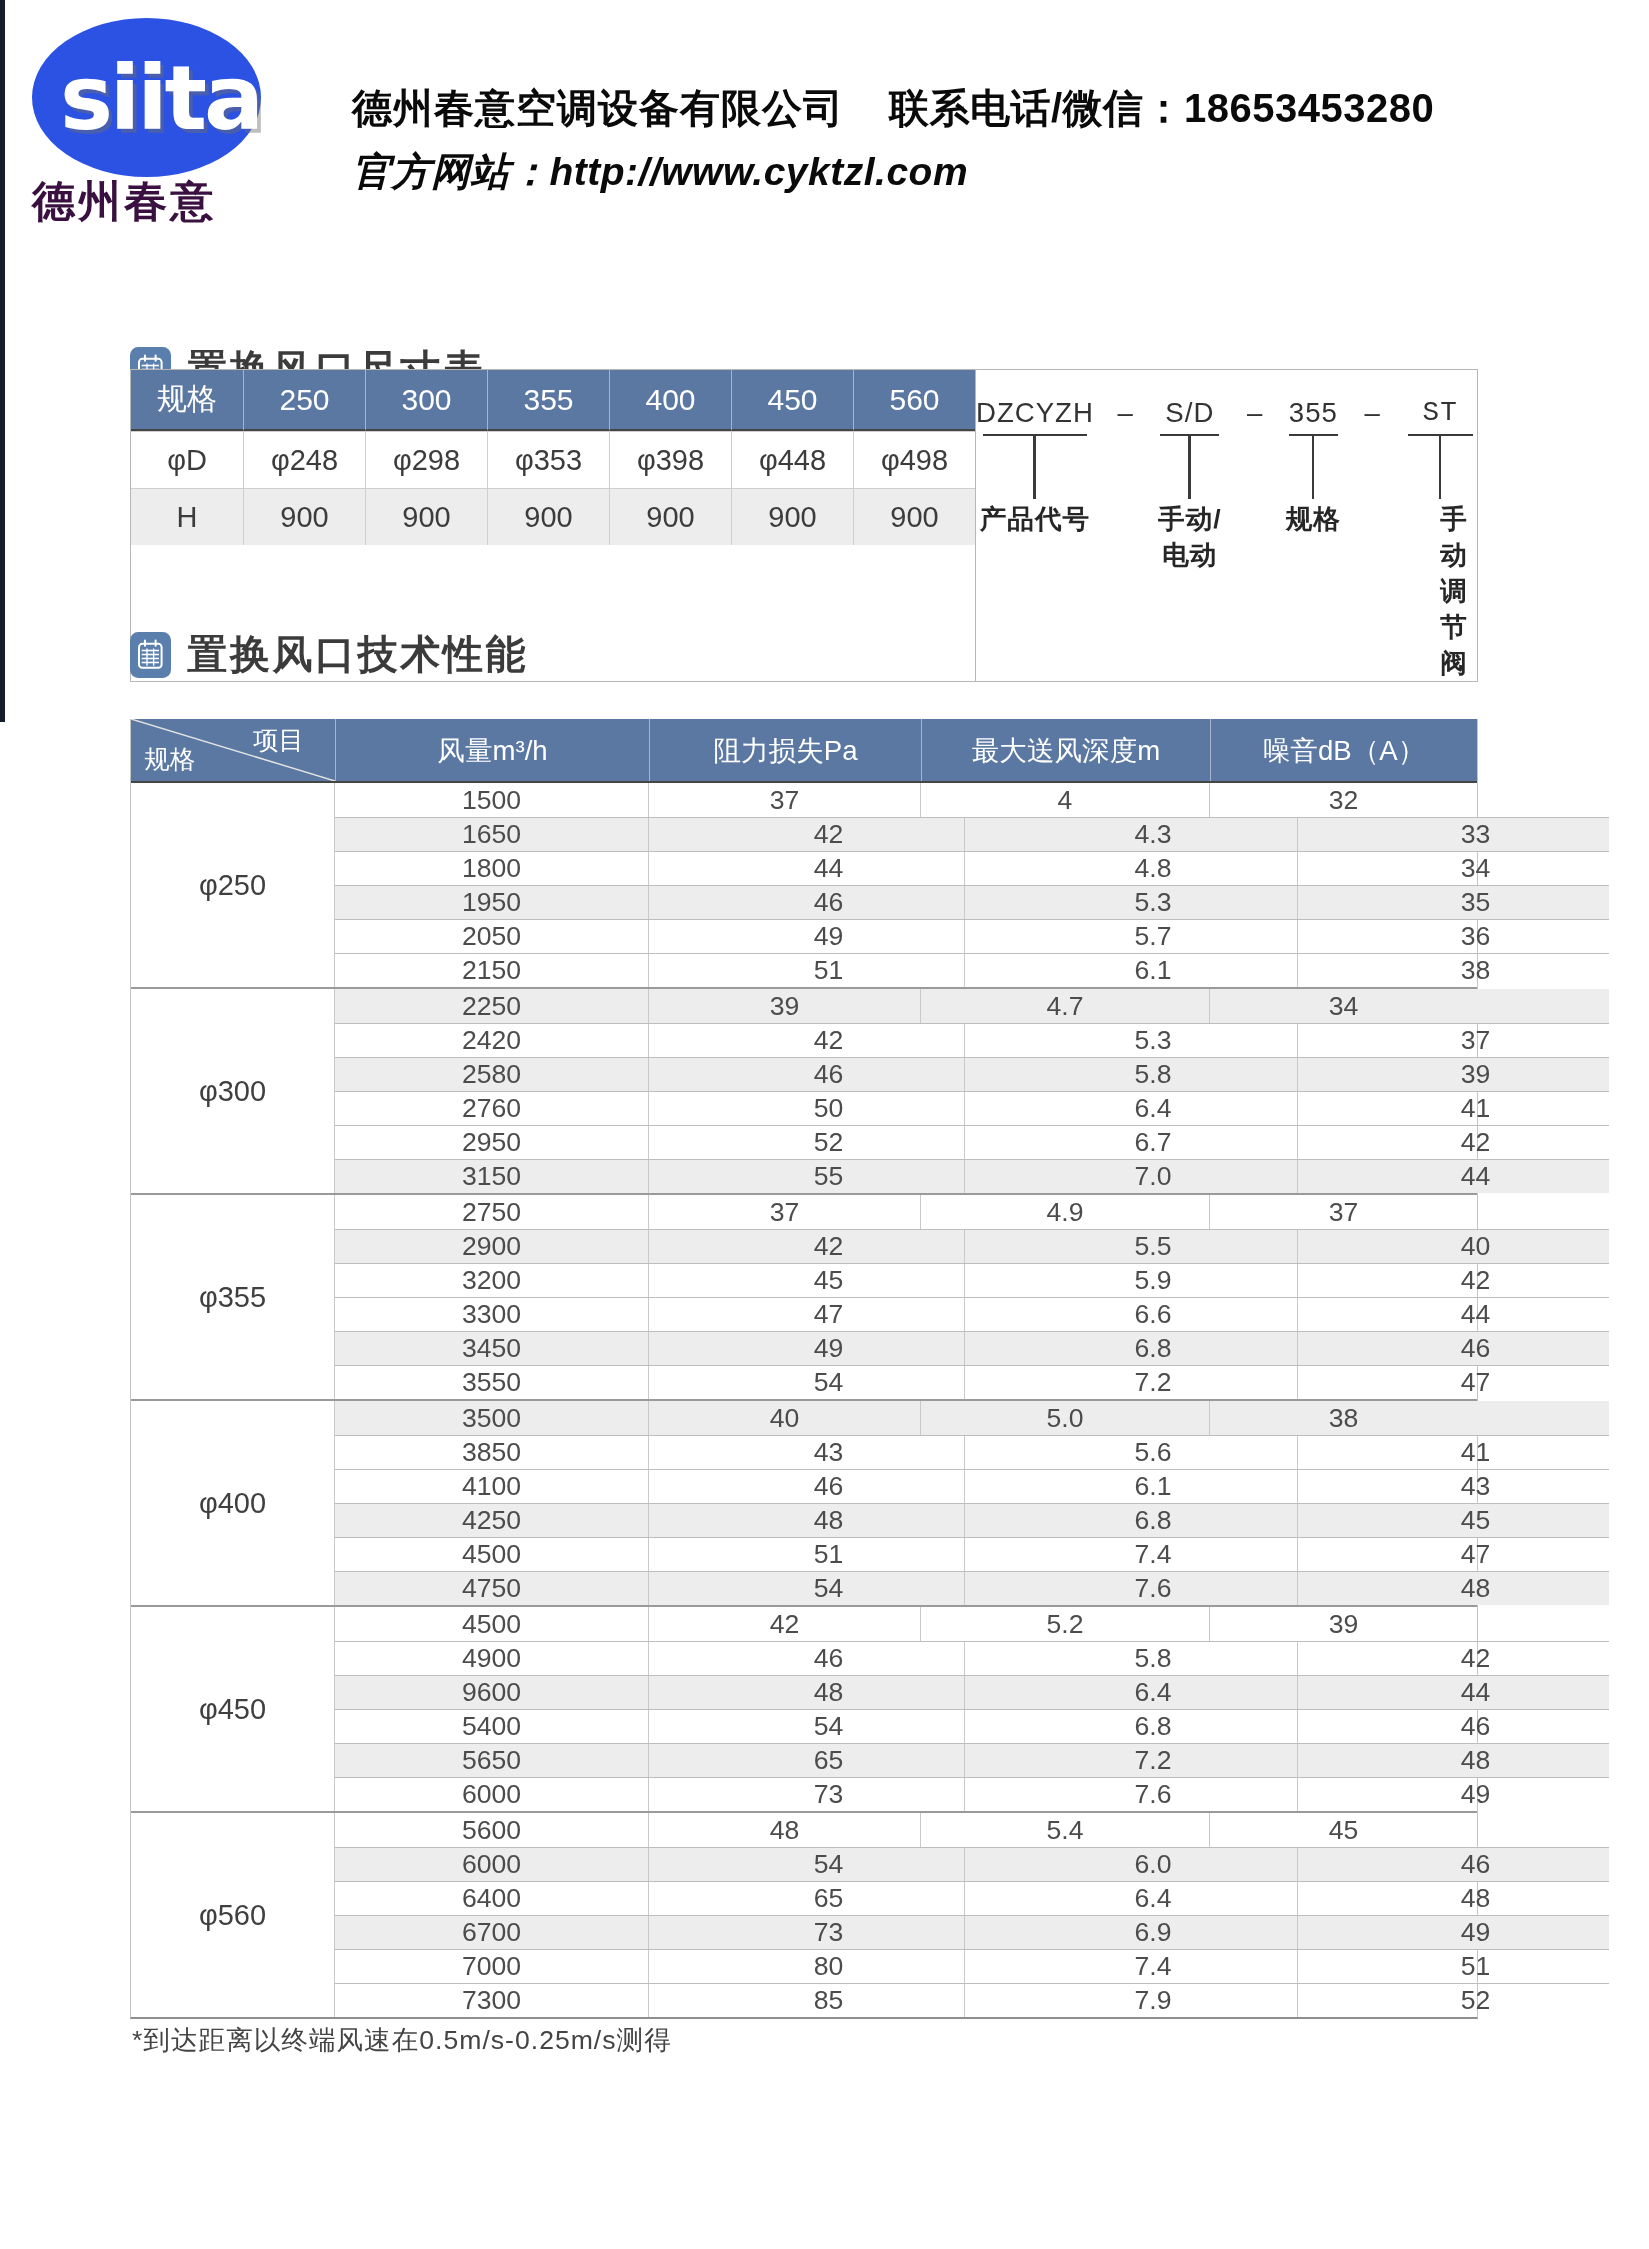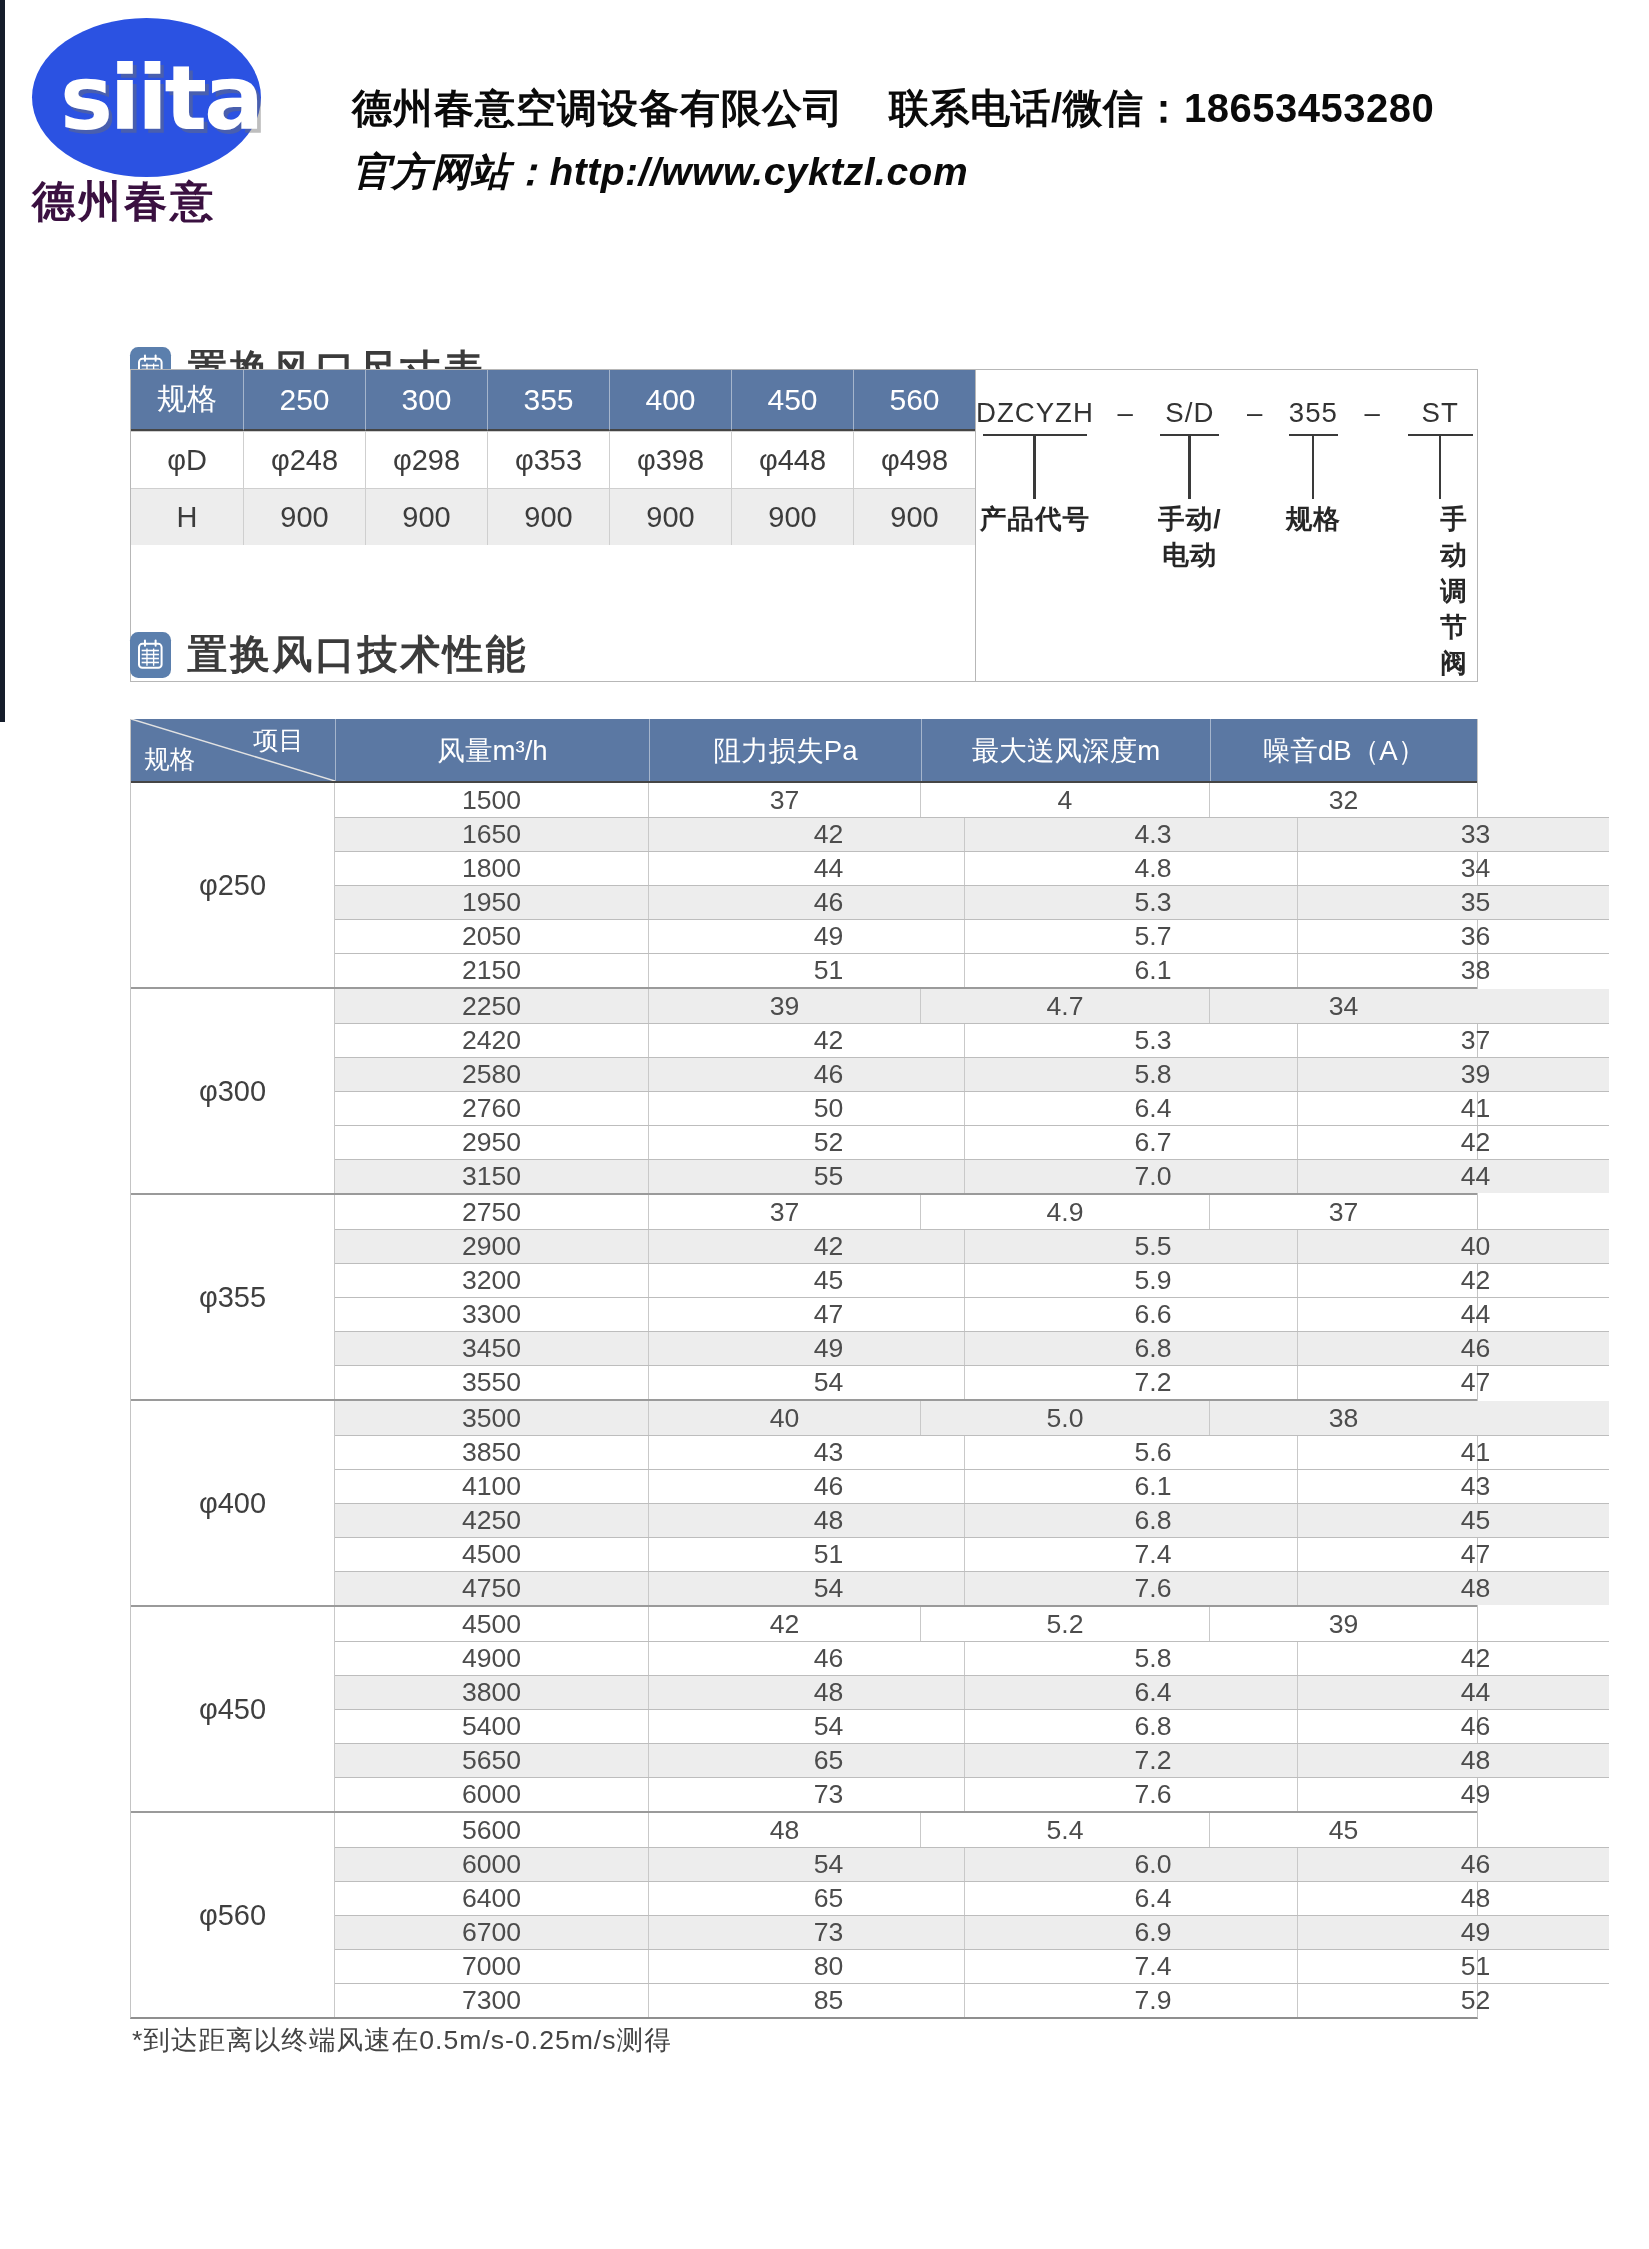--- a/index.html
+++ b/index.html
@@ -164,21 +164,21 @@
         <div class="conn" style="grid-area: 2 / 1;"></div>
         <div class="mlabel" style="grid-area: 3 / 1;">产品代号</div>
         <div class="code" style="grid-area: 1 / 3;">S/D</div>
         <div class="dash" style="grid-area: 1 / 4;">–</div>
         <div class="conn" style="grid-area: 2 / 3;"></div>
         <div class="mlabel" style="grid-area: 3 / 3;">手动/电动</div>
         <div class="code" style="grid-area: 1 / 5;">355</div>
         <div class="dash" style="grid-area: 1 / 6;">–</div>
         <div class="conn" style="grid-area: 2 / 5;"></div>
         <div class="mlabel" style="grid-area: 3 / 5;">规格</div>
-        <div class="code" style="grid-area: 1 / 7;">ST</div>
+        <div class="code" style="grid-area: 1 / 7; font-family: Liberation Mono, monospace;">ST</div>
         <div class="conn" style="grid-area: 2 / 7;"></div>
         <div class="mlabel" style="grid-area: 3 / 7; margin-left: 28px;">手动调节阀</div>
       </div>
   </div>
 </div>
 
 <div class="section-title" style="left:130px; top:627px;">
   <span class="icon-box">
     <svg width="26.6" height="31" viewBox="0 0 40 46">
       <rect x="3" y="7" width="34" height="36" rx="5" fill="none" stroke="#ffffff" stroke-width="3"></rect>
@@ -383,21 +383,21 @@
             <div class="pcell">5.2</div>
             <div class="pcell">39</div>
           </div>
           <div class="prow">
             <div class="pcell">4900</div>
             <div class="pcell">46</div>
             <div class="pcell">5.8</div>
             <div class="pcell">42</div>
           </div>
           <div class="prow shaded">
-            <div class="pcell">3800</div>
+            <div class="pcell">9600</div>
             <div class="pcell">48</div>
             <div class="pcell">6.4</div>
             <div class="pcell">44</div>
           </div>
           <div class="prow">
             <div class="pcell">5400</div>
             <div class="pcell">54</div>
             <div class="pcell">6.8</div>
             <div class="pcell">46</div>
           </div>

